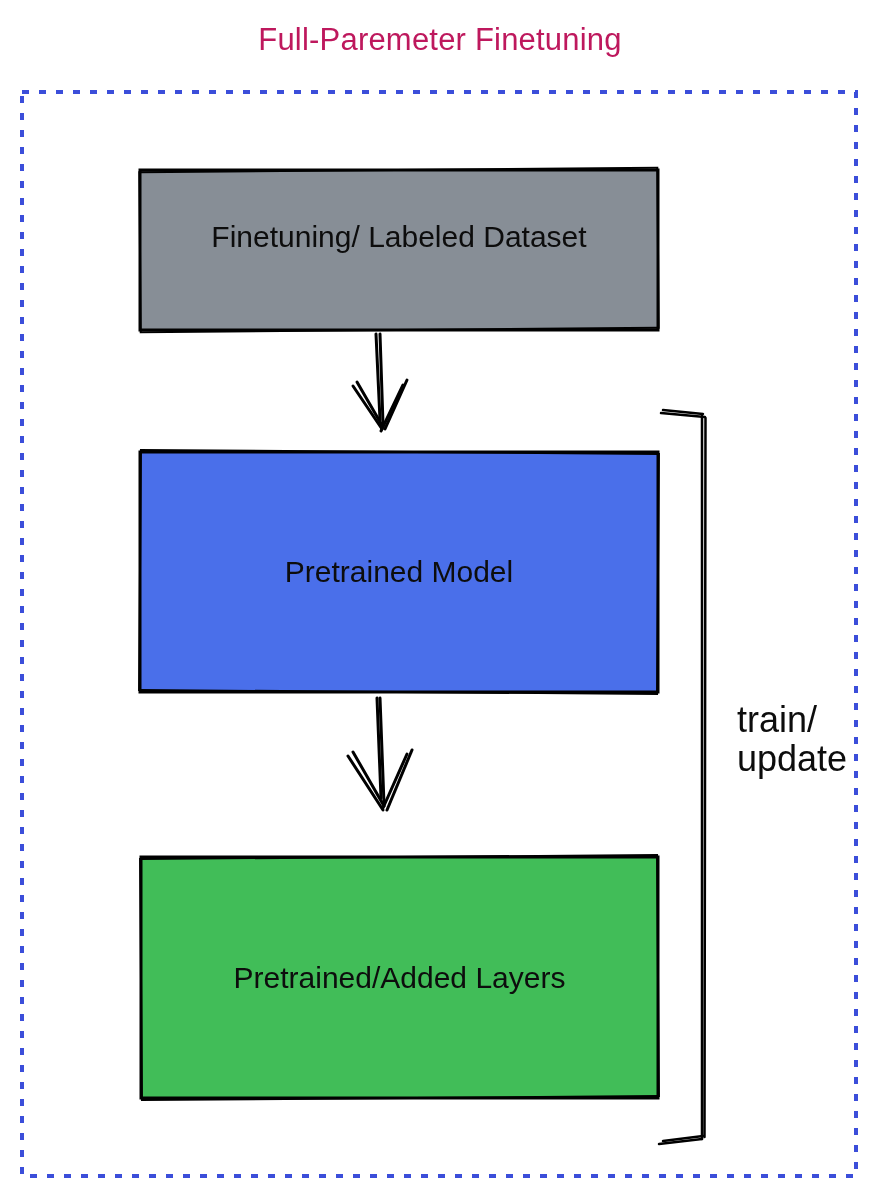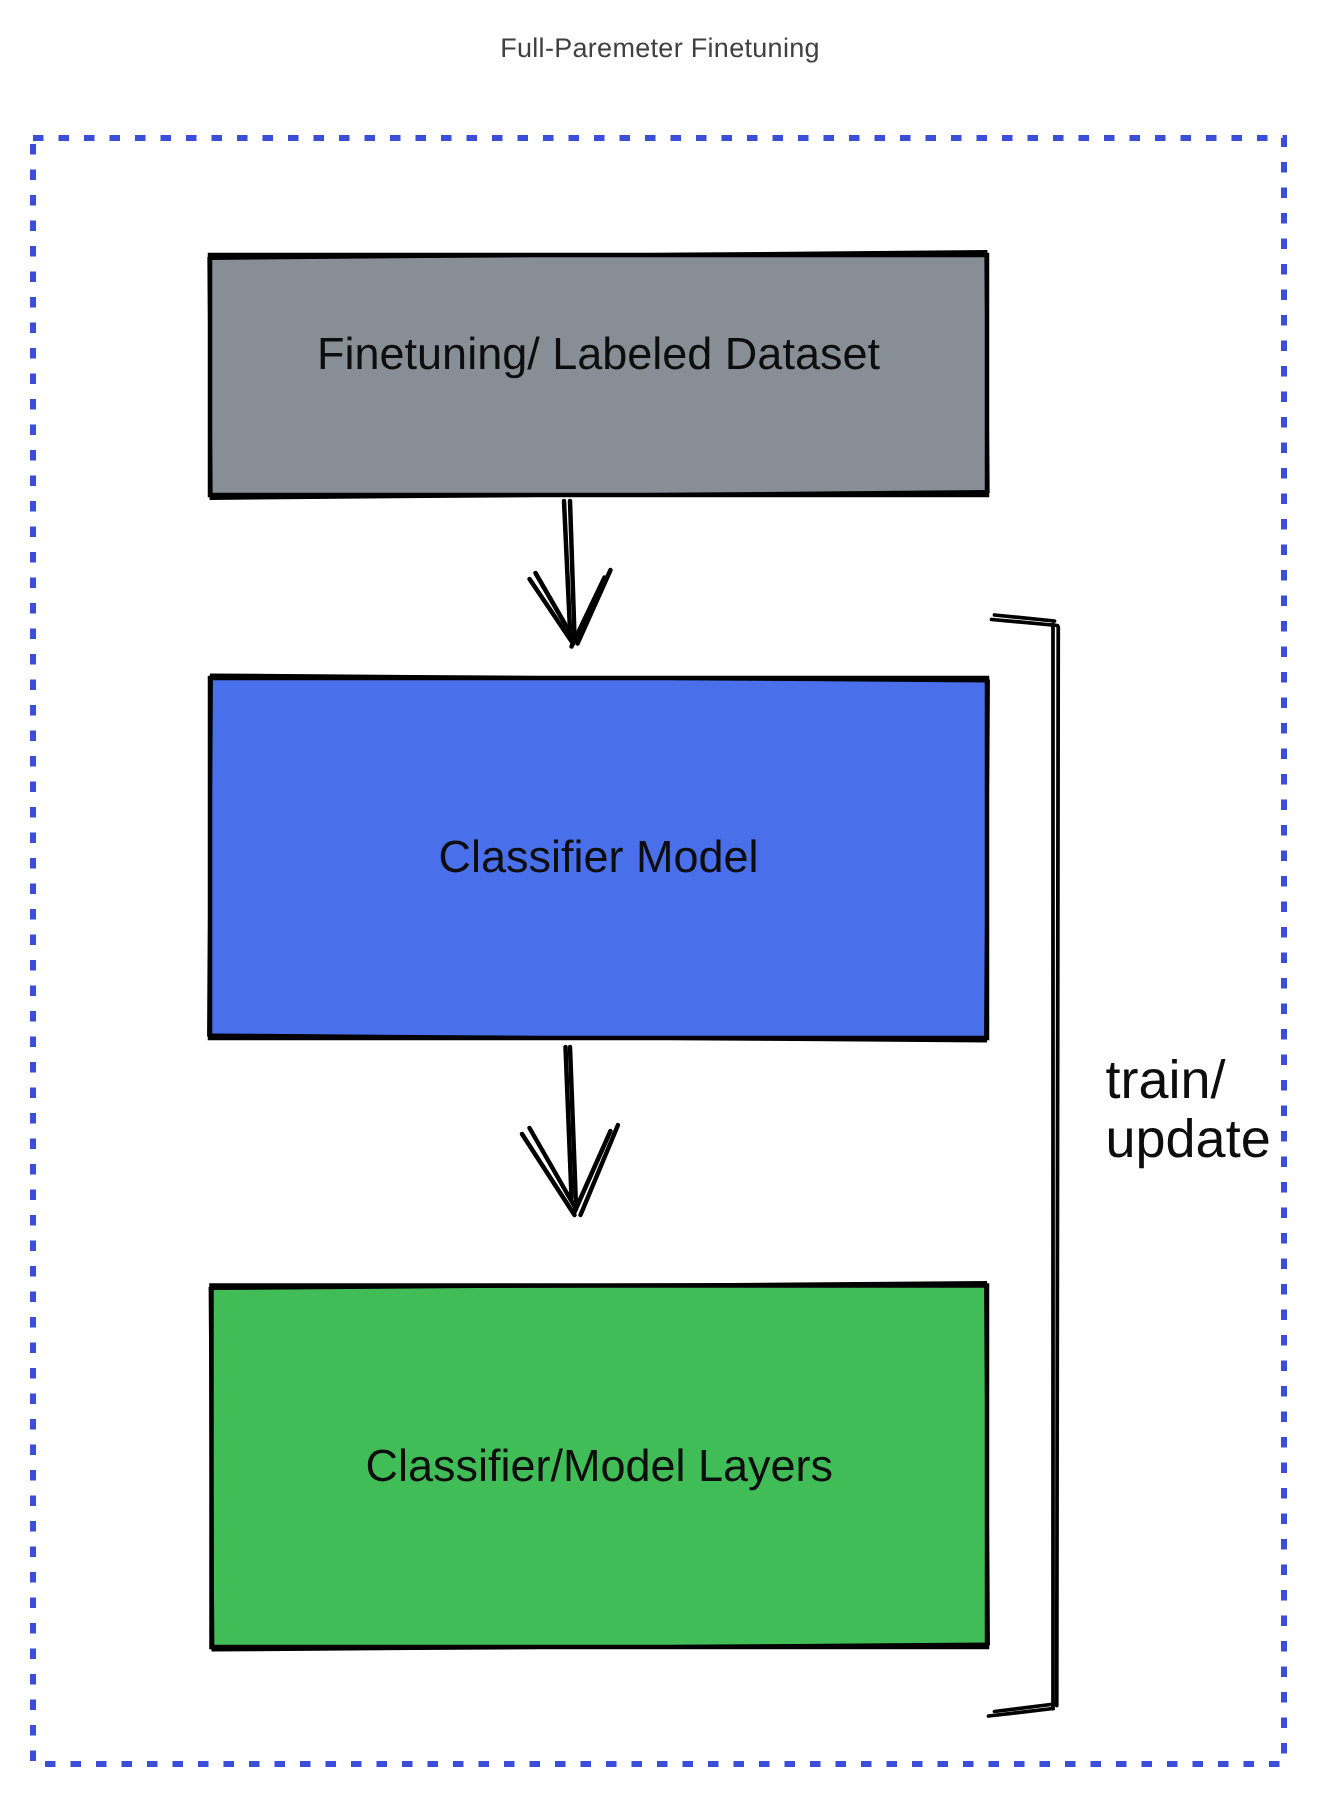--- a/index.html
+++ b/index.html
@@ -18,24 +18,24 @@
   .layer-svg {
     position: absolute;
     inset: 0;
   }
   .title {
     position: absolute;
     top: 22px;
     left: 0;
     width: 880px;
     text-align: center;
-    font-size: 18px;
+    font-size: 31px;
     font-weight: 500;
     letter-spacing: 0.2px;
-    color: #404040;
+    color: #be185d;
   }
   .box-label {
     position: absolute;
     display: flex;
     align-items: center;
     justify-content: center;
     font-size: 30px;
     color: #0d0d0d;
     text-align: left;
     pointer-events: none;
@@ -101,19 +101,19 @@
       <path d="M702,416 L702,1139"></path>
       <path d="M705.5,418 L704.5,1137"></path>
       <path d="M702,1139 L659,1144"></path>
       <path d="M703,1136 L663,1141"></path>
     </g>
   </svg>
 
   <div class="title">Full-Paremeter Finetuning</div>
 
   <div class="box-label label-dataset">Finetuning/ Labeled Dataset</div>
-  <div class="box-label label-pretrained">Classifier Model</div>
-  <div class="box-label label-classifier">Classifier/Model Layers</div>
+  <div class="box-label label-pretrained">Pretrained Model</div>
+  <div class="box-label label-classifier">Pretrained/Added Layers</div>
 
   <div class="bracket-label">train/
 update</div>
 
 </div>
 
 </body></html>

